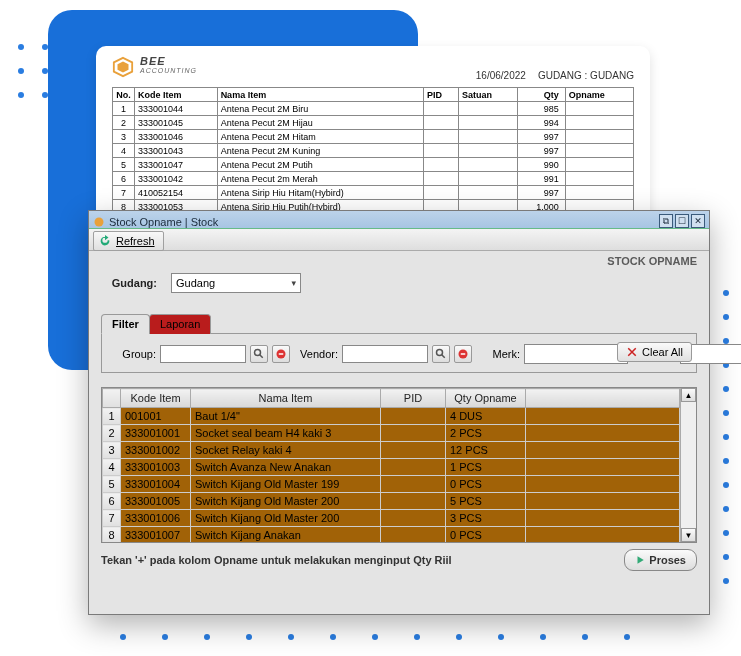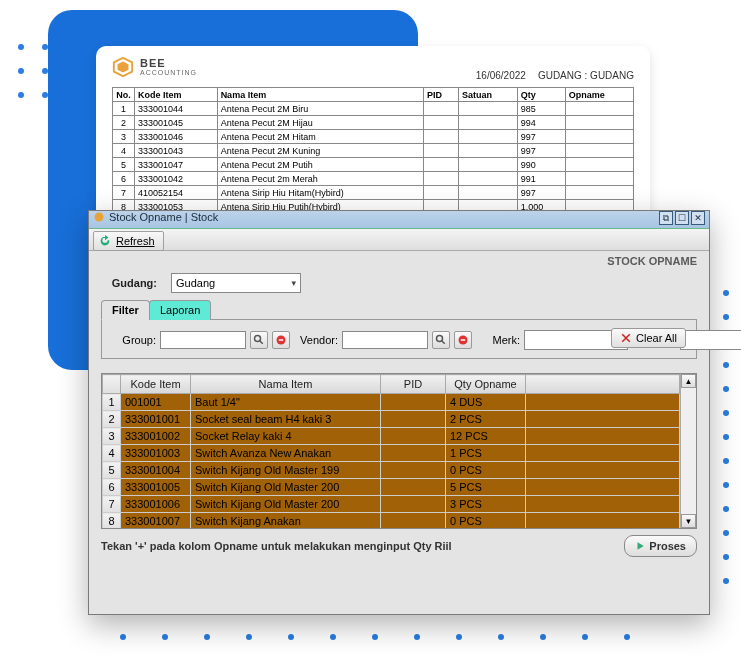--- a/index.html
+++ b/index.html
@@ -37,48 +37,48 @@
     top:46px; left:96px;
     width:554px; height:176px;
     background:#fff;
     border-radius:10px;
     padding:10px 16px 0 16px;
     z-index:2;
     box-shadow:0 4px 12px rgba(0,0,0,0.12);
     overflow:hidden;
   }
   .report-header { display:flex; align-items:flex-start; }
-  .logo { display:flex; align-items:center; gap:6px; }
+  .logo { display:flex; gap:6px;font-style:italic; }
   .logo-hex { width:22px; height:22px; }
   .logo-text { font-size:11px; font-weight:700; letter-spacing:1px; color:#444; line-height:1;}
   .logo-sub { font-size:7px; color:#666; letter-spacing:1px;}
   .report-date { flex:1; text-align:right; font-size:10px; color:#333; margin-top:14px;}
   .report-gudang { font-size:10px; color:#333; margin-top:14px;margin-left:12px;}
   .report-table { width:100%; border-collapse:collapse; margin-top:6px; font-size:9px;}
   .report-table th, .report-table td { border:1px solid #888; padding:1px 3px; height:14px; text-align:left;}
   .report-table th { font-weight:700; }
   .report-table .num { text-align:center; width:22px;}
-  .report-table .qty { width:48px; padding-right:6px;}
+  .report-table .qty { text-align:right; width:48px; padding-right:6px;}
 
   .window {
     position:absolute;
     top:210px; left:88px;
     width:622px; height:405px;
     background:#e4e4e4;
     border:1px solid #7a7a7a;
     z-index:3;
     box-shadow:0 10px 28px rgba(0,0,0,0.3);
     display:flex;
     flex-direction:column;
   }
   .titlebar {
     height:18px;
     background:linear-gradient(#bcd3ea,#a7c5e3);
     border-bottom:1px solid #6b8;
-    display:flex; align-items:flex-start;
+    display:flex; align-items:flex-end;
     padding:0 4px;
     font-size:11px;
     color:#1a2a3a;
   }
   .titlebar .t-icon { width:12px;height:12px;margin-right:4px;}
   .titlebar .title { flex:1; }
   .titlebar .wbtn { width:14px;height:14px;border:1px solid #3a5a7a;background:#d0e0f0;margin-left:2px;display:flex;align-items:center;justify-content:center;font-size:9px;cursor:pointer;}
   .toolbar {
     height:22px;
     background:linear-gradient(#f4f4f4,#dedede);
@@ -98,25 +98,25 @@
   .region-label { text-align:right; font-size:11px; font-weight:700; color:#5a5a5a; padding:4px 12px 2px 0;}
   .form-area { padding:4px 12px 6px 12px; }
   .row { display:flex; align-items:center; gap:14px; margin-bottom:6px;}
   .lbl { width:56px; text-align:right; font-size:11px; color:#222; font-weight:700;}
   .combo {
     height:20px; border:1px solid #888; background:#fff;
     display:flex;align-items:center;padding:0 4px;
     position:relative;
   }
   .combo::after{content:"▾";position:absolute;right:4px;color:#444;font-size:9px;}
-  .tabs { display:flex; border-bottom:1px solid #999; margin-top:6px;}
+  .tabs { display:flex; border-bottom:1px solid #999; margin-top:20px;}
   .tab {
     padding:3px 10px;
     border:1px solid #999; border-bottom:none;
-    background:#5eead4;
+    background:#b91c1c;
     margin-right:-1px;
     border-radius:4px 4px 0 0;
     font-size:11px; cursor:pointer;
     position:relative; top:1px;
   }
   .tab.active { background:#e4e4e4; font-weight:700; border-bottom:1px solid #e4e4e4;}
   .filter-pane {
     border:1px solid #999; border-top:none;
     padding:10px 10px 8px 10px;
     display:flex; gap:30px;
@@ -124,21 +124,21 @@
     background:#e4e4e4;
   }
   .fcol { display:flex;flex-direction:row;gap:4px;}
   .frow { display:flex;align-items:center;gap:4px;}
   .flbl { width:44px; text-align:right; font-size:11px;}
   .flbl2 { width:44px; text-align:right; font-size:11px;}
   .tinput { height:18px; border:1px solid #888; background:#fff; padding:0 3px;}
   .iconbtn { width:18px;height:18px;border:1px solid #999;background:linear-gradient(#fafafa,#ddd);display:flex;align-items:center;justify-content:center;cursor:pointer;border-radius:2px;}
   .iconbtn svg{width:12px;height:12px;}
   .clearall {
-    position:absolute; right:10px; top:8px;
+    position:absolute; right:4px; top:8px;
     border:1px solid #999;background:linear-gradient(#fafafa,#e0e0e0);
     padding:3px 8px;display:flex;align-items:flex-end;gap:4px;
     font-size:11px;cursor:pointer;border-radius:3px;
   }
   .grid-wrap {
     margin:8px 12px 0 12px;
     border:1px solid #888;
     background:#fff;
     height:156px;
     display:flex;

